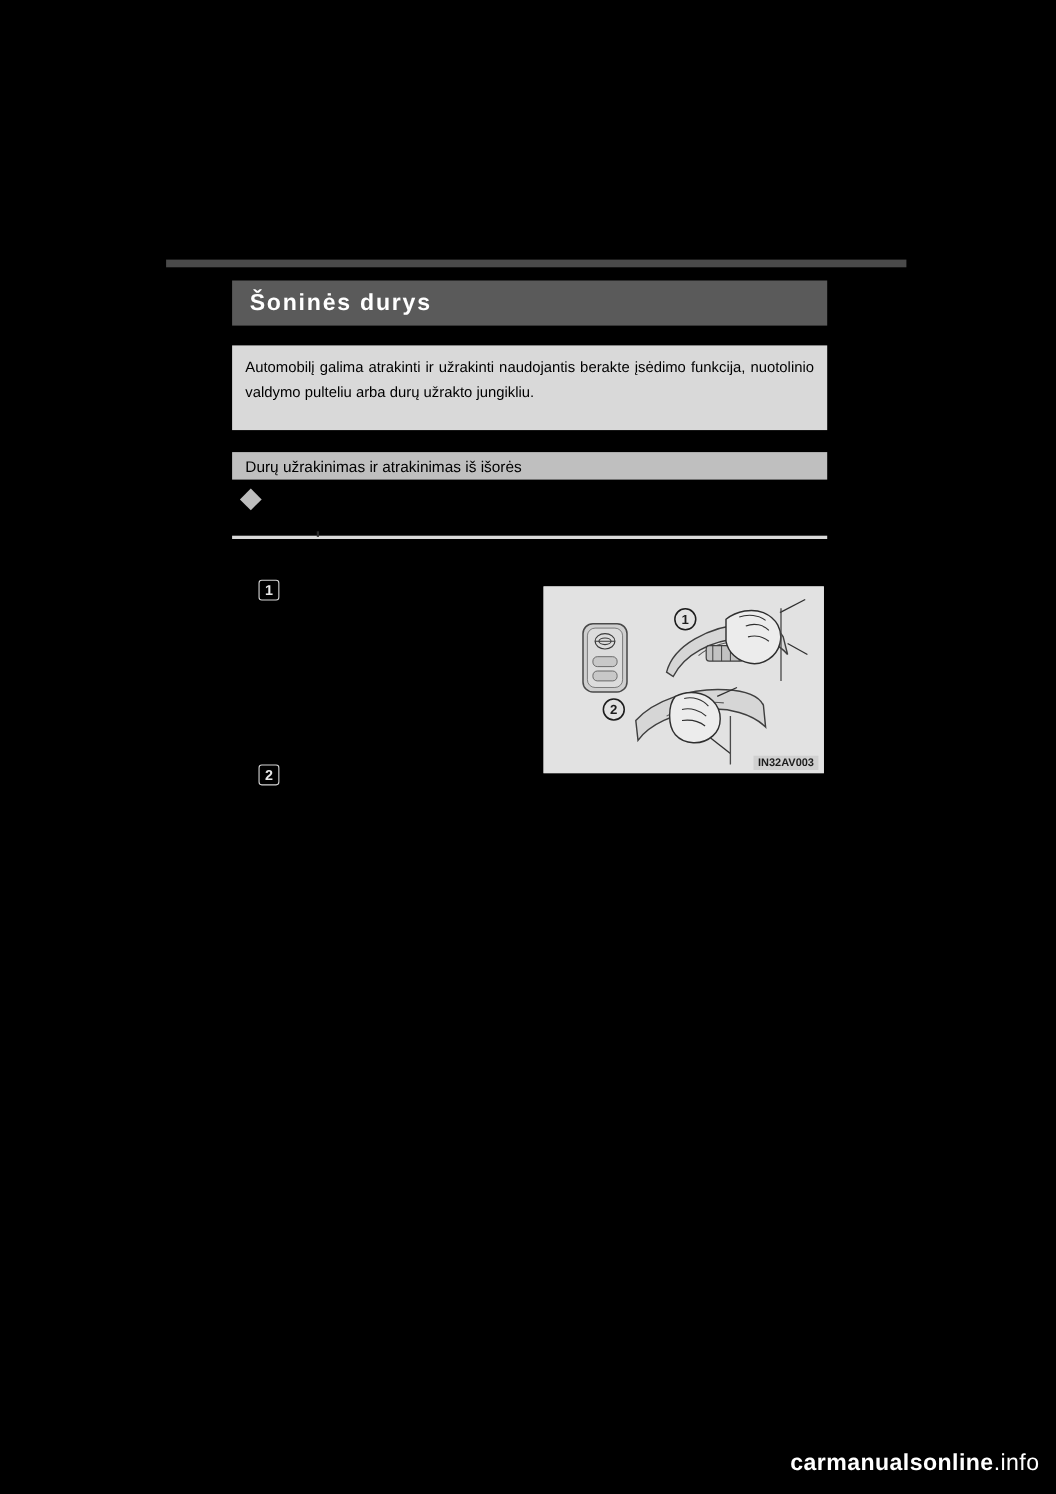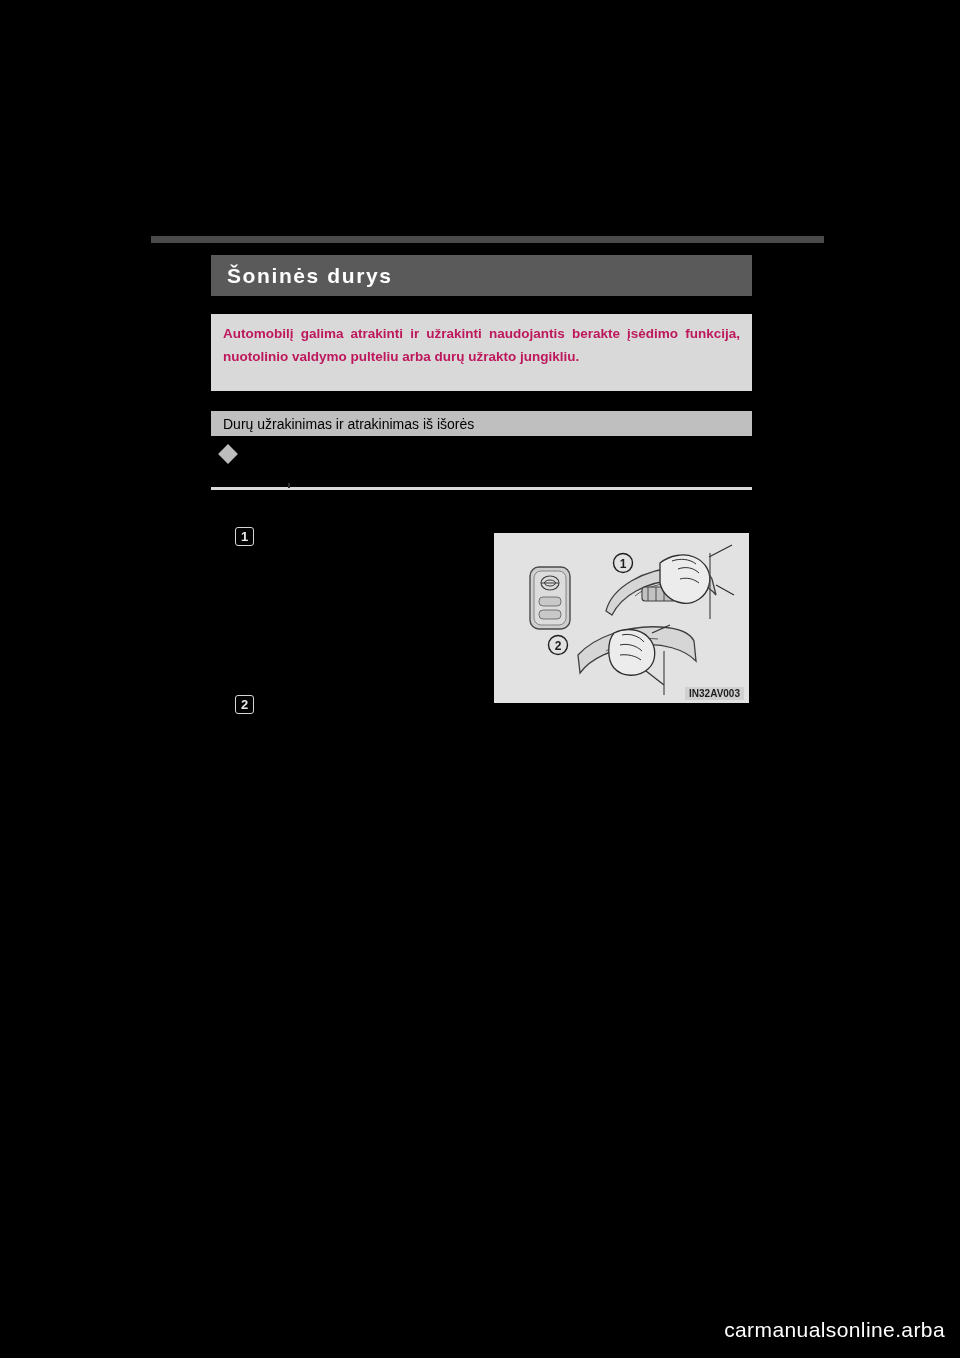--- a/index.html
+++ b/index.html
@@ -59,23 +59,23 @@
     position: absolute;
     left: 211px;
     top: 314px;
     width: 541px;
     height: 77px;
     background: #d9d9d9;
     box-sizing: border-box;
     padding: 8px 12px 8px 12px;
   }
   .intro-text {
-    color: #be185d;
+    color: #000000;
     font-size: 13.5px;
-    font-weight: bold;
+    font-weight: normal;
     line-height: 23px;
     text-align: justify;
     text-align-last: left;
   }
 
   
   .subsection-bar {
     position: absolute;
     left: 211px;
     top: 411px;
@@ -167,21 +167,21 @@
   .watermark {
     position: absolute;
     left: 505px;
     top: 1318px;
     width: 440px;
     text-align: right;
     color: #ffffff;
     font-size: 21px;
     letter-spacing: 0.4px;
   }
-  .watermark .bold { font-weight: normal; }
+  .watermark .bold { font-weight: bold; }
 </style>
 </head>
 <body>
 
 <div class="page">
 
   <div class="top-rule"></div>
 
   <div class="section-title-bar">
     <span class="section-title">Šoninės durys</span>
@@ -258,16 +258,16 @@
       </g>
       <g>
         <circle cx="64" cy="112" r="9.5" fill="#e2e2e2" stroke="#1d1d1d" stroke-width="1.4"></circle>
         <text x="64" y="116.5" text-anchor="middle" font-family="Liberation Sans, sans-serif" font-size="12" font-weight="bold" fill="#1d1d1d">2</text>
       </g>
     </svg>
     <span class="figure-caption">IN32AV003</span>
   </div>
 
   <div class="watermark">
-    <span class="bold">carmanualsonline</span><span>.arba</span>
+    <span class="bold">carmanualsonline</span><span>.info</span>
   </div>
 
 </div>
 
 </body></html>

